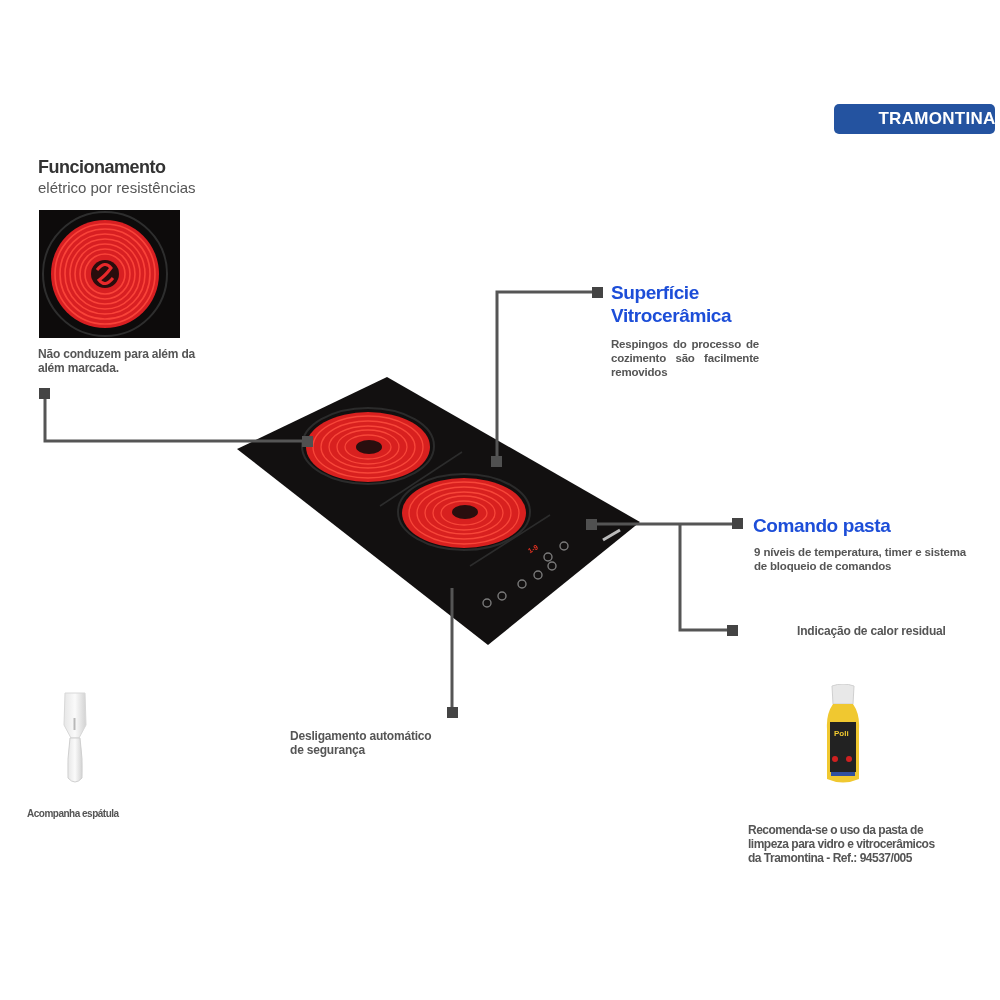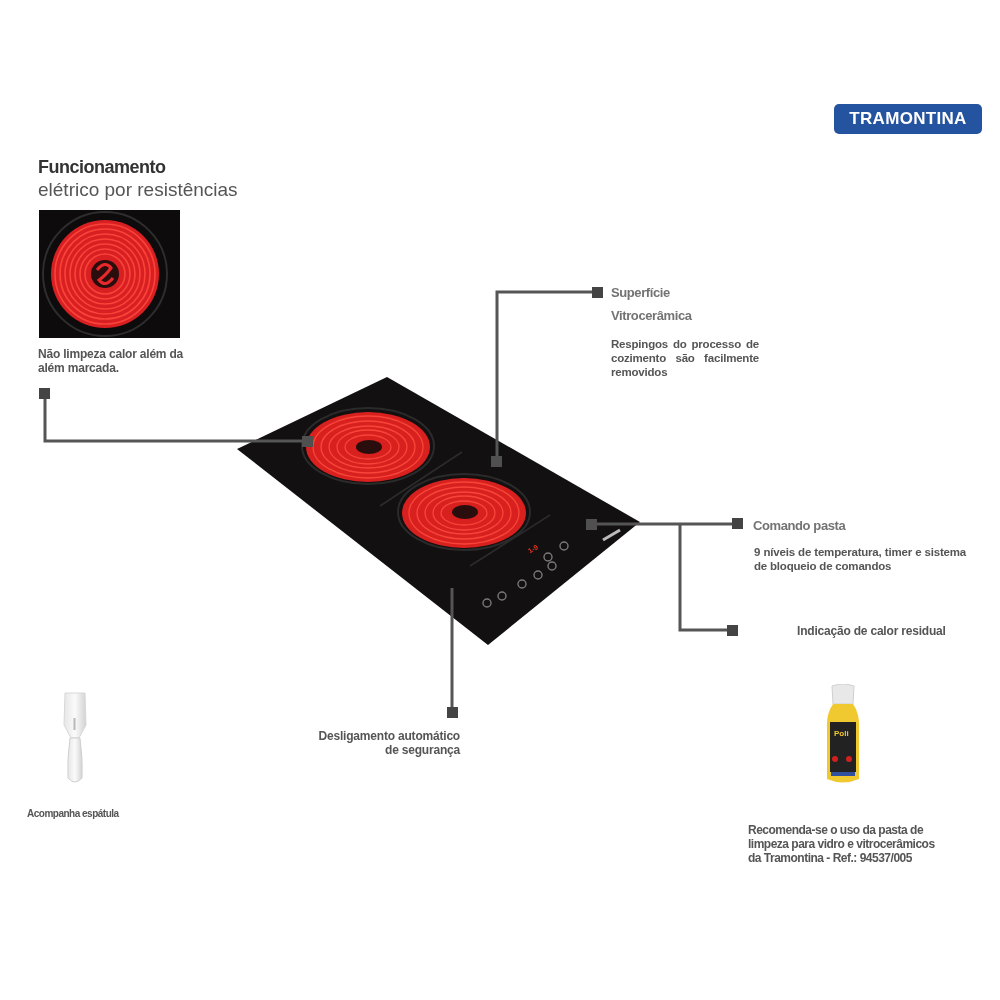--- a/index.html
+++ b/index.html
@@ -1,24 +1,24 @@
 <!DOCTYPE html>
 <html><head>
 <meta charset="utf-8">
 <style>
   html, body { margin:0; padding:0; }
   body { width:1000px; height:1000px; background:#ffffff; position:relative; overflow:hidden;
          font-family:"Liberation Sans", sans-serif; color:#3a3a3a; }
   .abs { position:absolute; }
-  .brand { left:834px; top:104px; width:148px; height:30px; background:#2453a0; border-radius:5px;
+  .brand { left:834px; top:104px; width:116px; height:30px; background:#2453a0; border-radius:5px;
            color:#fff; font-weight:bold; font-size:17px; letter-spacing:0.3px; display:flex;
-           align-items:center; justify-content:center; }
+           align-items:center; justify-content:center;padding-left:45px; }
   .title-bold { font-weight:bold; font-size:18px; color:#333; letter-spacing:-0.5px; }
-  .title-light { font-size:19px; color:#555; }
-  .feat-title { font-weight:bold; font-size:13px; color:#737373; letter-spacing:-0.4px; line-height:23px; }
+  .title-light { font-size:15px; color:#555; }
+  .feat-title { font-weight:bold; font-size:19px; color:#1d4ed8; letter-spacing:-0.4px; line-height:23px; }
   .feat-desc { font-weight:bold; font-size:11.5px; color:#555; line-height:14px; letter-spacing:-0.2px; }
   .just { text-align:justify; text-align-last:left; }
   svg.overlay { position:absolute; left:0; top:0; }
 </style>
 </head>
 <body>
 
 <div class="abs brand">TRAMONTINA</div>
 
 <div class="abs title-bold" style="left:38px;top:157px;">Funcionamento</div>
@@ -36,21 +36,21 @@
     <circle cx="66" cy="64" r="35"></circle>
       <circle cx="66" cy="64" r="30"></circle>
       <circle cx="66" cy="64" r="25"></circle>
     <circle cx="66" cy="64" r="20"></circle>
   </g>
   <circle cx="66" cy="64" r="14" fill="#2a0d0d"></circle>
   <path d="M58 60 Q66 50 72 58 Q66 66 60 70 Q66 78 74 68" fill="none" stroke="#e8282a" stroke-width="3"></path>
 </svg>
 
 <div class="abs feat-desc" style="left:38px;top:347px;font-size:12px;">
-  <div>Não limpeza calor além da</div>
+  <div>Não conduzem para além da</div>
   <div>além marcada.</div>
 </div>
 
 <svg class="overlay" width="1000" height="1000">
 
   <polygon points="237,449 387,377 640,522 488,645" fill="#121010"></polygon>
 
   <g>
     <ellipse cx="368" cy="446" rx="66" ry="38" fill="none" stroke="#2b2b2b" stroke-width="2"></ellipse>
     <ellipse cx="368" cy="447" rx="62" ry="35" fill="#d8201f"></ellipse>
@@ -117,21 +117,21 @@
   <div>Superfície</div>
   <div>Vitrocerâmica</div>
 </div>
 <div class="abs feat-desc just" style="left:611px;top:337px;width:148px;">Respingos do processo de cozimento são facilmente removidos</div>
 
 <div class="abs feat-title" style="left:753px;top:514px;">Comando pasta</div>
 <div class="abs feat-desc just" style="left:754px;top:545px;width:212px;">9 níveis de temperatura, timer e sistema de bloqueio de comandos</div>
 
 <div class="abs feat-desc" style="left:753px;top:624px;font-size:12px;padding-left:44px;">Indicação de calor residual</div>
 
-<div class="abs feat-desc" style="left:290px;top:729px;width:170px;text-align:right;font-size:12px;">
+<div class="abs feat-desc" style="left:290px;top:729px;width:170px;text-align:left;font-size:12px;">
   <div>Desligamento automático</div>
   <div>de segurança</div>
 </div>
 
 <svg class="abs" style="left:55px;top:690px;" width="40" height="100">
   <defs>
       <linearGradient id="sg" x1="0" x2="1">
         <stop offset="0" stop-color="#e6e6e6"></stop>
         <stop offset="0.5" stop-color="#fafafa"></stop>
         <stop offset="1" stop-color="#d2d2d2"></stop>

